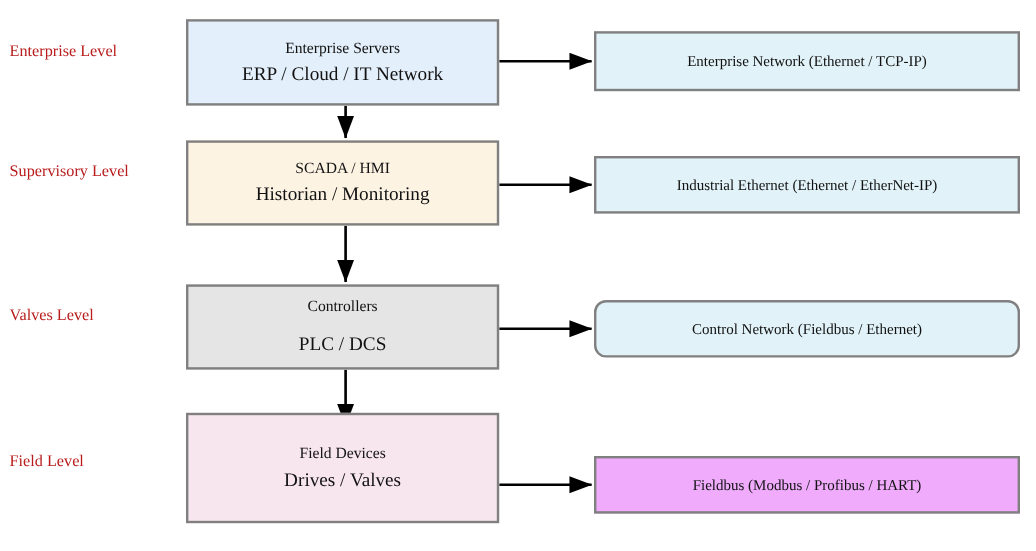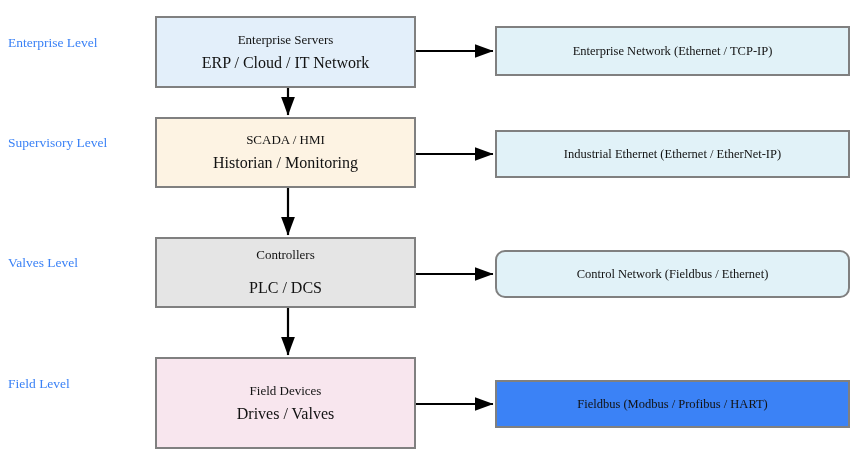--- a/index.html
+++ b/index.html
@@ -26,21 +26,21 @@
     top: 0;
     width: 863px;
     height: 459px;
     pointer-events: none;
   }
   .level-label {
     position: absolute;
     left: 8px;
     font-size: 13.5px;
     line-height: 1.1;
-    color: #3b82f6;
+    color: #b91c1c;
     white-space: nowrap;
   }
   .node-box {
     position: absolute;
     left: 155px;
     width: 261px;
     box-sizing: border-box;
     border: 2px solid #808080;
     display: flex;
     flex-direction: column;
@@ -109,33 +109,33 @@
         <div class="node-line">ERP / Cloud / IT Network</div>
       </div>
       <div class="node-box" style="top: 117px; height: 71px; background: rgb(253, 243, 227); border-color: rgb(128, 128, 128);">
         <div class="node-line title">SCADA / HMI</div>
         <div class="node-line">Historian / Monitoring</div>
       </div>
       <div class="node-box" style="top: 237px; height: 71px; background: #e5e5e5; border-color: rgb(128, 128, 128); gap: 10px;">
         <div class="node-line title">Controllers</div>
         <div class="node-line">PLC / DCS</div>
       </div>
-      <div class="node-box" style="top: 357px; height: 92px; background: rgb(248, 230, 238); border-color: rgb(128, 128, 128);">
+      <div class="node-box" style="top: 344px; height: 92px; background: rgb(248, 230, 238); border-color: rgb(128, 128, 128);">
         <div class="node-line title">Field Devices</div>
         <div class="node-line">Drives / Valves</div>
       </div>
     </div>
   <div id="nets-layer">
       <div class="net-box" style="top: 26px; height: 50px; background: rgb(225, 242, 248); border-color: rgb(128, 128, 128);">
         <div class="net-label">Enterprise Network (Ethernet / TCP-IP)</div>
       </div>
       <div class="net-box" style="top: 130px; height: 48px; background: rgb(225, 242, 248); border-color: rgb(128, 128, 128);">
         <div class="net-label">Industrial Ethernet (Ethernet / EtherNet-IP)</div>
       </div>
       <div class="net-box" style="top: 250px; height: 48px; background: rgb(225, 242, 248); border-color: rgb(128, 128, 128); border-radius: 10px;">
         <div class="net-label">Control Network (Fieldbus / Ethernet)</div>
       </div>
-      <div class="net-box" style="top: 380px; height: 48px; background: #3b82f6; border-color: rgb(128, 128, 128);">
+      <div class="net-box" style="top: 380px; height: 48px; background: #f0abfc; border-color: rgb(128, 128, 128);">
         <div class="net-label">Fieldbus (Modbus / Profibus / HART)</div>
       </div>
     </div>
 
 </div>
 
 </body></html>

